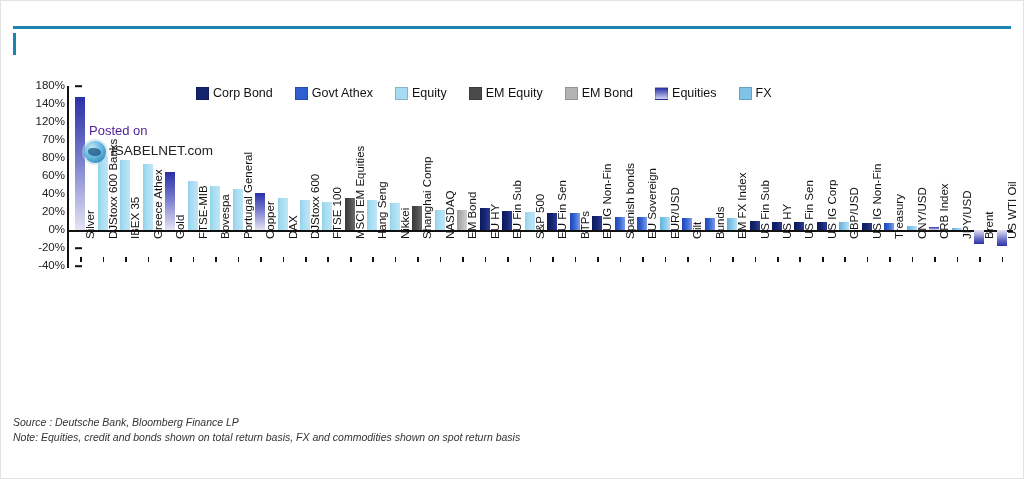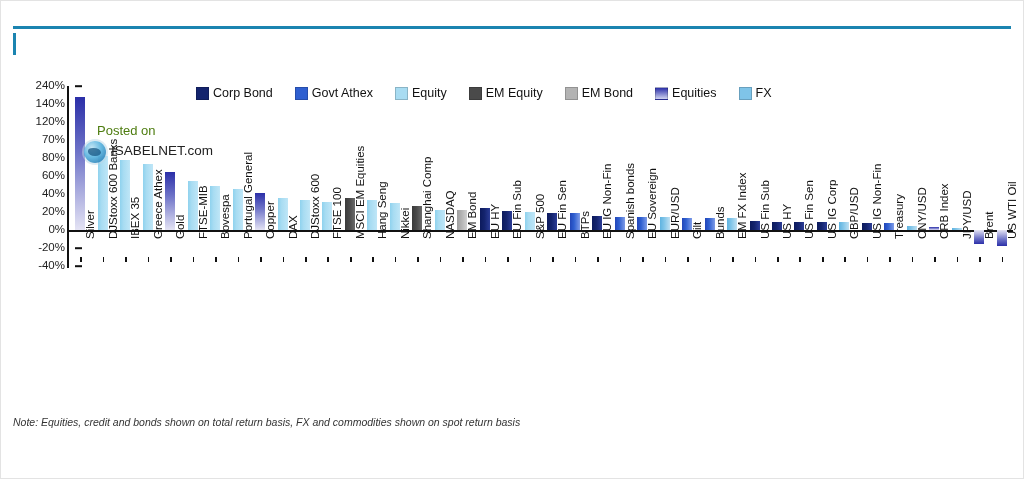--- a/index.html
+++ b/index.html
@@ -41,21 +41,21 @@
   .xtick{position:absolute;top:171px;width:1.6px;height:5px;background:#111;}
 
   
   .xlabels{position:absolute;left:68px;top:178px;width:944px;height:140px;}
   .xlab{position:absolute;top:0;font-size:11.5px;color:#111;white-space:nowrap;
         transform-origin:left top;transform:rotate(-90deg);
         text-align:right;}
 
   
   .wm{position:absolute;left:80px;top:62px;width:220px;height:50px;pointer-events:none;}
-  .wm1{position:absolute;left:16px;top:0px;font-size:13px;color:#4d7c0f;}
+  .wm1{position:absolute;left:8px;top:0px;font-size:13px;color:#4c1d95;}
   .wm2{position:absolute;left:30px;top:20px;font-size:13.5px;color:#222;}
   .globe{position:absolute;left:3px;top:18px;width:22px;height:22px;border-radius:50%;
          background:radial-gradient(circle at 35% 30%, #bfe4f5 0%, #5fb6e0 45%, #1f6fa8 100%);
          box-shadow:0 0 0 2px rgba(190,215,230,.55);opacity:.95;}
   .globe:after{content:"";position:absolute;left:4px;top:7px;width:13px;height:8px;
          background:#0d4f7d;border-radius:40% 60% 45% 55%;opacity:.75;}
 
   
   .foot{position:absolute;left:12px;top:414px;width:1000px;}
   .foot div{font-style:italic;font-size:10.5px;color:#333;line-height:15px;white-space:nowrap;}
@@ -96,21 +96,21 @@
           <span class="sw" style="background: linear-gradient(rgb(43, 47, 168) 0%, rgb(207, 211, 240) 100%);"></span>
           <span class="lb">Equities</span>
         </div>
         <div class="lg">
           <span class="sw" style="background: rgb(127, 196, 232);"></span>
           <span class="lb">FX</span>
         </div>
       </div>
 
     <div class="ylabels" id="ylabels">
-        <div class="ylab" style="top: 7px;">240%</div>
+        <div class="ylab" style="top: 7px;">180%</div>
         <div class="ytick" style="top: 7px;"></div>
         <div class="ylab" style="top: 25px;">140%</div>
         <div class="ytick" style="top: 25px;"></div>
         <div class="ylab" style="top: 43px;">120%</div>
         <div class="ytick" style="top: 43px;"></div>
         <div class="ylab" style="top: 61px;">70%</div>
         <div class="ytick" style="top: 61px;"></div>
         <div class="ylab" style="top: 79px;">80%</div>
         <div class="ytick" style="top: 79px;"></div>
         <div class="ylab" style="top: 97px;">60%</div>
@@ -261,15 +261,16 @@
       </div>
 
     <div class="wm">
       <div class="wm1">Posted on</div>
       <div class="globe"></div>
       <div class="wm2">ISABELNET.com</div>
     </div>
   </div>
 
   <div class="foot">
+    <div>Source : Deutsche Bank, Bloomberg Finance LP</div>
     <div>Note: Equities, credit and bonds shown on total return basis, FX and commodities shown on spot return basis</div>
   </div>
 </div>
 
 </body></html>

